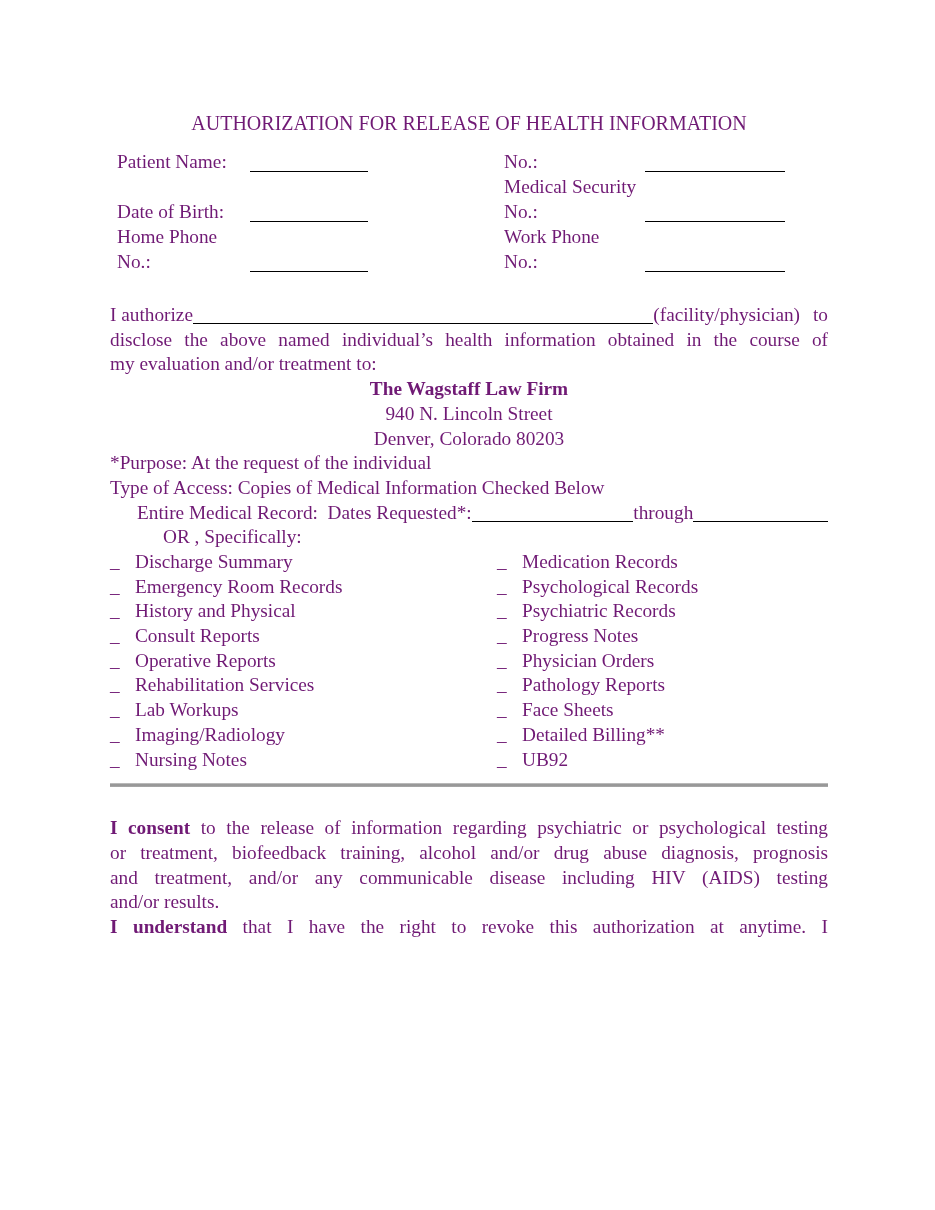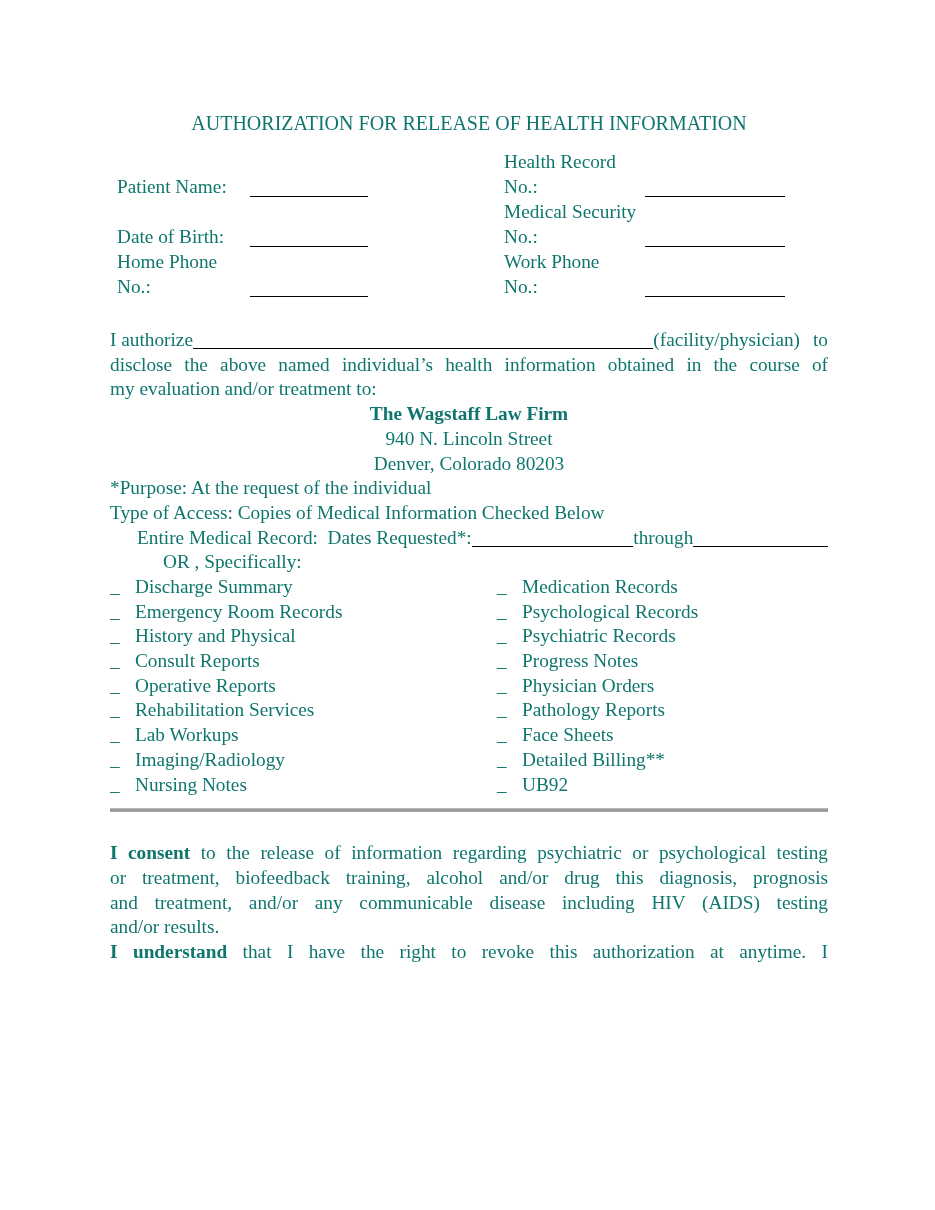--- a/index.html
+++ b/index.html
@@ -6,21 +6,21 @@
   .page {
     position: relative;
     width: 935px;
     height: 1210px;
     box-sizing: border-box;
     padding: 0 107px 0 110px;
     background: #ffffff;
     font-family: "Liberation Serif", "DejaVu Serif", serif;
     font-size: 19.3px;
     line-height: 24.7px;
-    color: #0f766e;
+    color: #701a75;
     overflow: hidden;
   }
   .title {
     margin: 110px 0 0 0;
     font-size: 20px;
     line-height: 26px;
     font-weight: normal;
     text-align: center;
   }
   
@@ -76,27 +76,20 @@
 </style>
 </head>
 <body>
 
 <div class="page">
 
   <h1 class="title">AUTHORIZATION FOR RELEASE OF HEALTH INFORMATION</h1>
 
   <div class="patient-grid">
     <div class="p-row">
-      <div class="cell"></div>
-      <div class="cell no-pad"></div>
-      <div class="cell no-pad"></div>
-      <div class="cell">Health Record</div>
-      <div class="cell no-pad"></div>
-    </div>
-    <div class="p-row">
       <div class="cell">Patient Name:</div>
       <div class="cell line-cell"><span></span></div>
       <div class="cell no-pad"></div>
       <div class="cell">No.:</div>
       <div class="cell line-cell"><span></span></div>
     </div>
     <div class="p-row">
       <div class="cell"></div>
       <div class="cell no-pad"></div>
       <div class="cell no-pad"></div>
@@ -234,21 +227,21 @@
     </div>
   </div>
 
 
   <hr class="divider">
 
   <div class="consent">
     <div class="jline">
       <span class="bold-lead">I consent</span><span> to the release of information regarding psychiatric or psychological testing</span>
     </div>
-    <div class="jline">or treatment, biofeedback training, alcohol and/or drug this diagnosis, prognosis</div>
+    <div class="jline">or treatment, biofeedback training, alcohol and/or drug abuse diagnosis, prognosis</div>
     <div class="jline">and treatment, and/or any communicable disease including HIV (AIDS) testing</div>
     <div>and/or results.</div>
     <div class="jline">
       <span class="bold-lead">I understand</span><span> that I have the right to revoke this authorization at anytime. I</span>
     </div>
   </div>
 
 </div>
 
 </body></html>

